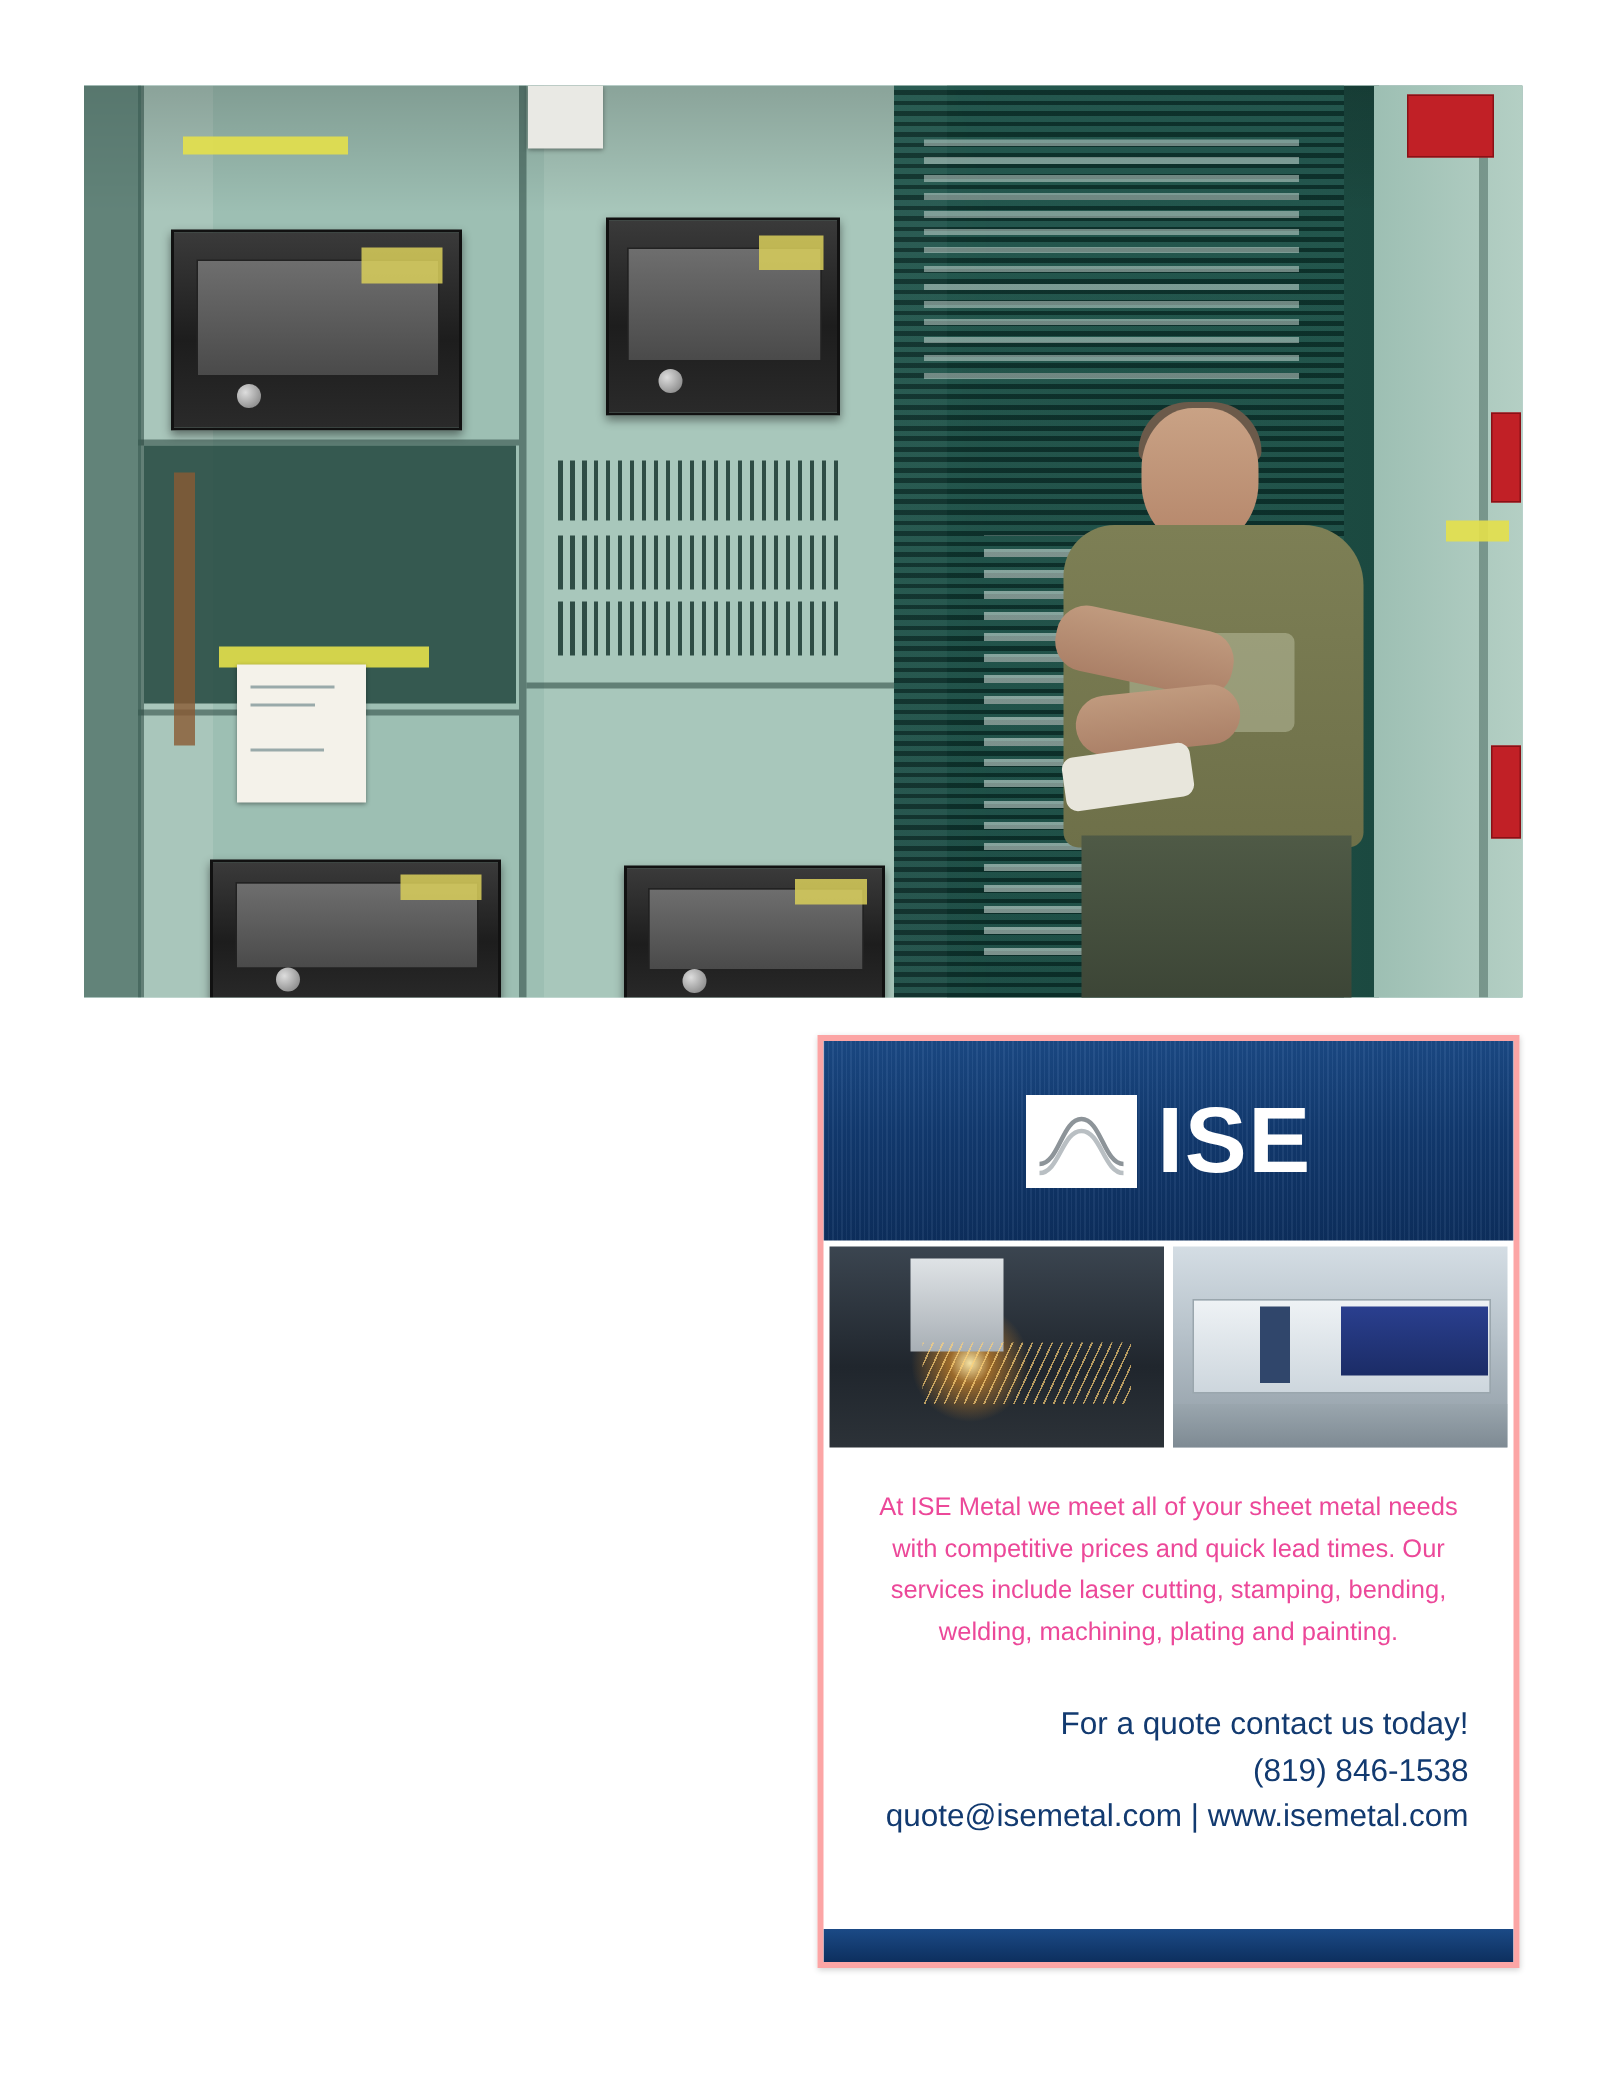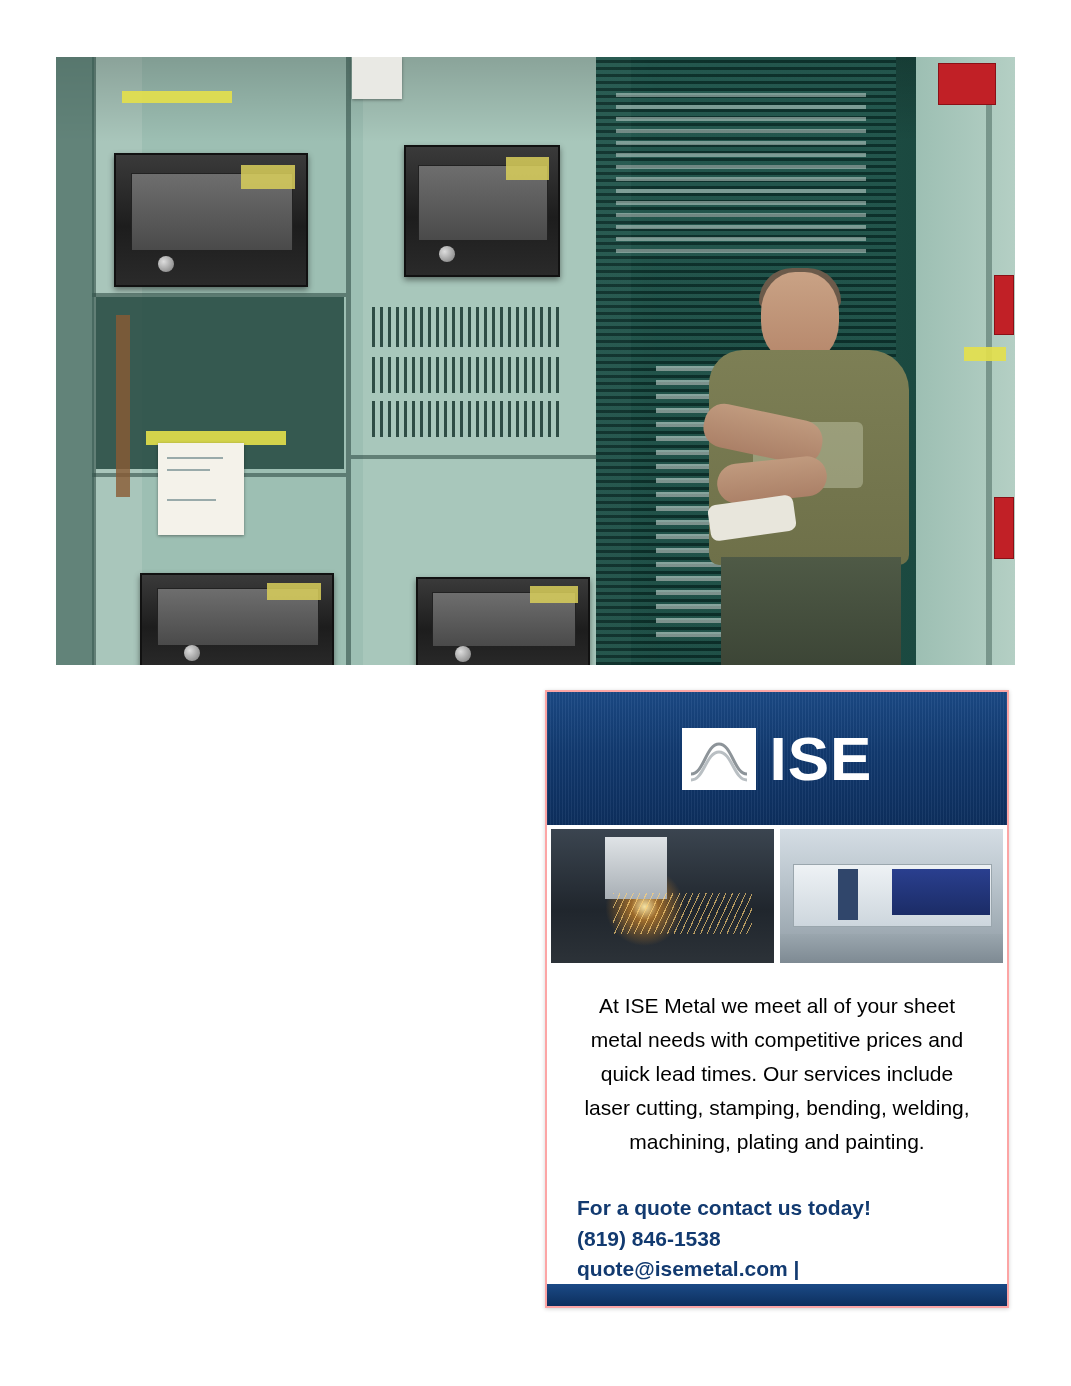--- a/index.html
+++ b/index.html
@@ -141,21 +141,21 @@
   }
 
   
   .ad {
     position: absolute;
     left: 545px;
     top: 690px;
     width: 460px;
     height: 614px;
     background: #ffffff;
-    border: 2px solid #fca5a5;
+    border: 4px solid #fca5a5;
     box-shadow: 0 1px 4px rgba(0,0,0,0.18);
     overflow: hidden;
   }
   .ad-header {
     position: relative;
     height: 133px;
     background:
       repeating-linear-gradient(90deg, rgba(255,255,255,0.05) 0px, rgba(255,255,255,0.05) 1px, rgba(0,0,0,0.04) 1px, rgba(0,0,0,0.04) 3px),
       linear-gradient(180deg, #1b4a86 0%, #123a70 45%, #0d2f5e 100%);
     display: flex;
@@ -222,30 +222,30 @@
   }
   .ph-machine .floor {
     position: absolute; left: 0; bottom: 0; width: 100%; height: 22%;
     background: linear-gradient(180deg,#9aa6ae,#7e8a93);
   }
   .ad-body {
     padding: 26px 30px 0 30px;
     text-align: center;
   }
   .ad-copy {
-    font-size: 21px;
+    font-size: 17px;
     line-height: 1.62;
-    color: #000000;
+    color: #ec4899;
     font-family: "Liberation Sans", sans-serif;
   }
   .ad-cta {
     margin-top: 34px;
-    text-align: left;
+    text-align: right;
     color: #123a70;
-    font-weight: bold;
+    font-weight: normal;
     line-height: 1.45;
   }
   .ad-cta .l1 { font-size: 21px; }
   .ad-cta .l2 { font-size: 21px; }
   .ad-cta .l3 { font-size: 21px; }
   .ad-footer {
     position: absolute;
     left: 0; bottom: 0;
     width: 100%;
     height: 22px;

